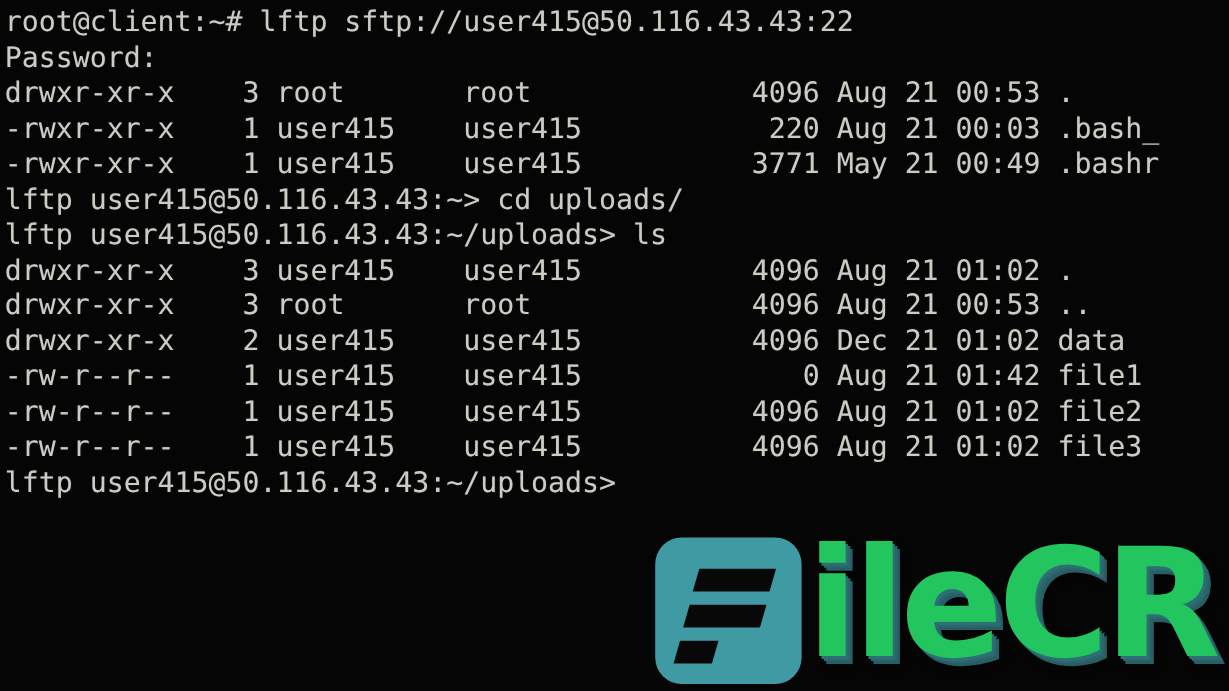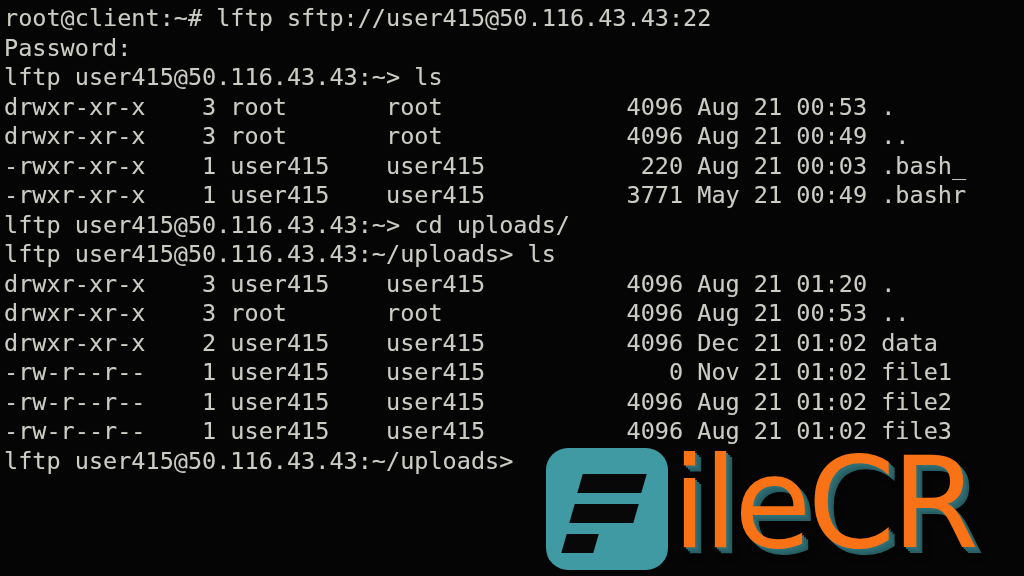--- a/index.html
+++ b/index.html
@@ -66,51 +66,49 @@
   }
   .wm-bar.b1 { left: 34px; top: 26px; width: 64px; height: 19px; }
   .wm-bar.b2 { left: 26px; top: 56px; width: 64px; height: 19px; }
   .wm-bar.b3 { left: 18px; top: 86px; width: 32px; height: 19px; }
 
   .wm-text {
     position: absolute;
     left: 126px;
     top: -6px;
     font-family: "DejaVu Sans", "Liberation Sans", sans-serif;
-    font-weight: normal;
+    font-weight: bold;
     font-size: 126px;
     line-height: 132px;
     letter-spacing: -4px;
-    color: #f97316;
+    color: #22c55e;
     text-shadow:
        2px 2px 0 #2e6f76,
        4px 4px 0 #2a666c,
        6px 6px 0 #265e63,
        8px 8px 6px rgba(0,0,0,0.55);
   }
 </style>
 </head>
 <body>
 
 <div id="screen">
 
   <div id="terminal">
     <div class="line">root@client:~# lftp sftp://user415@50.116.43.43:22</div>
     <div class="line">Password:</div>
-    <div class="line">lftp user415@50.116.43.43:~&gt; ls</div>
     <div class="line">drwxr-xr-x    3 root       root             4096 Aug 21 00:53 .</div>
-    <div class="line">drwxr-xr-x    3 root       root             4096 Aug 21 00:49 ..</div>
     <div class="line">-rwxr-xr-x    1 user415    user415           220 Aug 21 00:03 .bash_</div>
     <div class="line">-rwxr-xr-x    1 user415    user415          3771 May 21 00:49 .bashr</div>
     <div class="line">lftp user415@50.116.43.43:~&gt; cd uploads/</div>
     <div class="line">lftp user415@50.116.43.43:~/uploads&gt; ls</div>
-    <div class="line">drwxr-xr-x    3 user415    user415          4096 Aug 21 01:20 .</div>
+    <div class="line">drwxr-xr-x    3 user415    user415          4096 Aug 21 01:02 .</div>
     <div class="line">drwxr-xr-x    3 root       root             4096 Aug 21 00:53 ..</div>
     <div class="line">drwxr-xr-x    2 user415    user415          4096 Dec 21 01:02 data</div>
-    <div class="line">-rw-r--r--    1 user415    user415             0 Nov 21 01:02 file1</div>
+    <div class="line">-rw-r--r--    1 user415    user415             0 Aug 21 01:42 file1</div>
     <div class="line">-rw-r--r--    1 user415    user415          4096 Aug 21 01:02 file2</div>
     <div class="line">-rw-r--r--    1 user415    user415          4096 Aug 21 01:02 file3</div>
     <div class="line">lftp user415@50.116.43.43:~/uploads&gt;</div>
   </div>
 
   <div id="watermark">
     <div class="wm-mark">
       <div class="wm-bar b1"></div>
       <div class="wm-bar b2"></div>
       <div class="wm-bar b3"></div>

